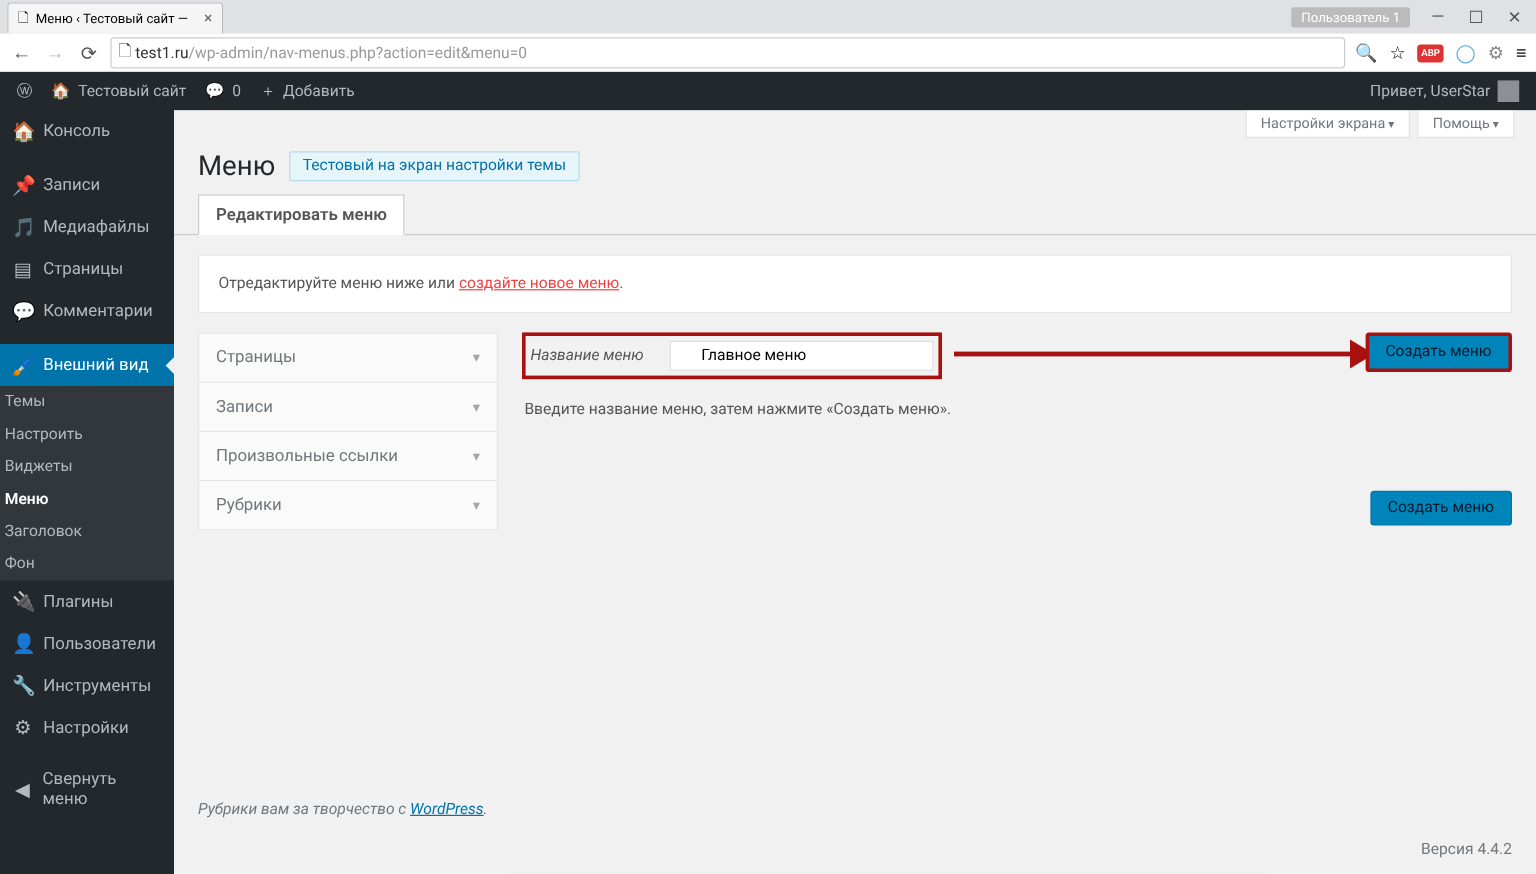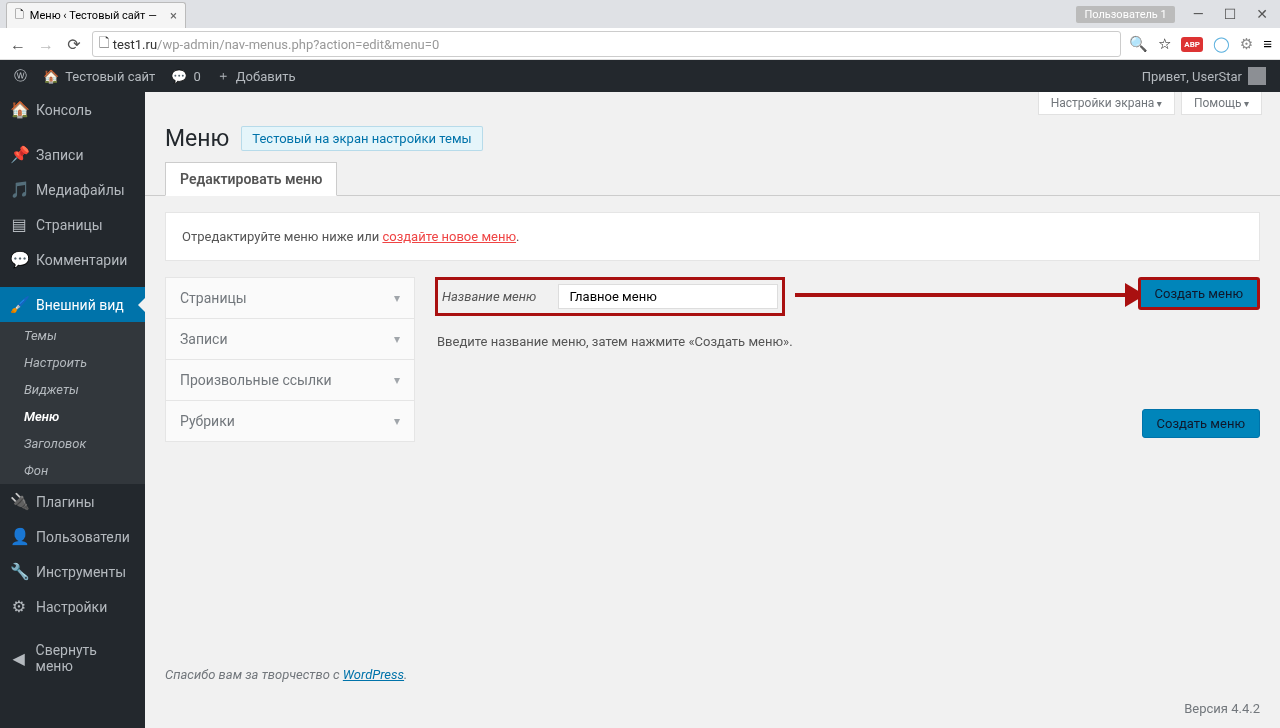--- a/index.html
+++ b/index.html
@@ -26,21 +26,21 @@
 .wp-adminbar .spacer { flex: 1; }
 .wp-adminbar .avatar { width: 18px; height: 18px; background: #8c8f94; display: inline-block; }
 
 
 .wp-body { display: flex; height: calc(728px - 60px - 32px); }
 .wp-sidebar { width: 145px; background: #23282d; color: #b4b9be; font-size: 14px; overflow-y: auto; }
 .wp-sidebar .side-item { display: flex; align-items: center; gap: 8px; padding: 8px 10px; cursor: pointer; position: relative; }
 .wp-sidebar .side-item.active { background: #0073aa; color: #fff; }
 .wp-sidebar .side-item.active::after { content: ""; position: absolute; right: -1px; top: 50%; transform: translateY(-50%); border: 8px solid transparent; border-right-color: #f1f1f1; }
 .wp-sidebar .submenu { background: #32373c; }
-.wp-sidebar .sub-item { padding: 6px 24px; font-size: 13px; cursor: pointer; color: #b4b9be; font-style: italic; }
+.wp-sidebar .sub-item { padding: 6px 4px; font-size: 13px; cursor: pointer; color: #b4b9be; }
 .wp-sidebar .sub-item.current { color: #fff; font-weight: 600; }
 .wp-sidebar .icon { width: 18px; font-size: 16px; text-align: center; }
 
 
 .wp-content { flex: 1; background: #f1f1f1; padding: 0; position: relative; overflow: hidden; }
 .screen-meta { display: flex; justify-content: flex-end; gap: 6px; padding: 0 18px; }
 .screen-btn { background: #fff; border: 1px solid #e1e1e1; border-top: none; padding: 4px 12px; font-size: 12px; color: #72777c; cursor: pointer; }
 .screen-btn::after { content: " ▾"; font-size: 10px; }
 
 .heading-row { display: flex; align-items: center; padding: 10px 20px; gap: 12px; }
@@ -56,21 +56,21 @@
 .menu-edit-area { display: flex; gap: 20px; padding: 16px 20px; }
 .accordion-col { width: 250px; }
 .acc-item { background: #fafafa; border: 1px solid #e5e5e5; margin-bottom: 0; }
 .acc-item + .acc-item { border-top: none; }
 .acc-head { display: flex; justify-content: space-between; align-items: center; padding: 12px 14px; font-size: 14px; color: #72777c; cursor: pointer; }
 .acc-head::after { content: "▾"; color: #a0a5aa; font-size: 12px; }
 
 .form-col { flex: 1; position: relative; }
 .menu-form-row { display: flex; align-items: center; gap: 10px; }
 .menu-form-row label { font-style: italic; font-size: 13px; color: #555; }
-.menu-name-input { border: 1px solid #ddd; padding: 4px 10px; font-size: 13px; width: 220px; background: #fff; }
+.menu-name-input { border: 1px solid #ddd; padding: 4px 25px; font-size: 13px; width: 220px; background: #fff; }
 
 .highlight-red { border: 3px solid #a91010; padding: 4px; display: inline-flex; align-items: center; gap: 22px; }
 .arrow-red { position: absolute; left: 360px; top: 6px; }
 .arrow-line { width: 330px; height: 4px; background: #a91010; display: inline-block; vertical-align: middle; }
 .arrow-head { width: 0; height: 0; border-left: 20px solid #a91010; border-top: 12px solid transparent; border-bottom: 12px solid transparent; display: inline-block; vertical-align: middle; }
 
 .btn-primary { background: #0085ba; border: 1px solid #0073aa; color: #0f172a; font-size: 13px; padding: 6px 14px; cursor: pointer; border-radius: 3px; }
 .btn-primary.top { border: 3px solid #a91010; }
 .create-top { position: absolute; right: 0; top: 0; }
 
@@ -258,17 +258,17 @@
           </span>
         </div>
         <p class="hint-text">Введите название меню, затем нажмите «Создать меню».</p>
         <div class="create-bottom">
           <button class="btn-primary">Создать меню</button>
         </div>
       </div>
     </div>
 
     <div class="wp-footer">
-      <span><span>Спасибо вам за творчество с </span><a href="#">WordPress</a>.</span>
+      <span><span>Рубрики вам за творчество с </span><a href="#">WordPress</a>.</span>
       <span class="ver">Версия 4.4.2</span>
     </div>
   </div>
 </div>
 
 </body></html>

